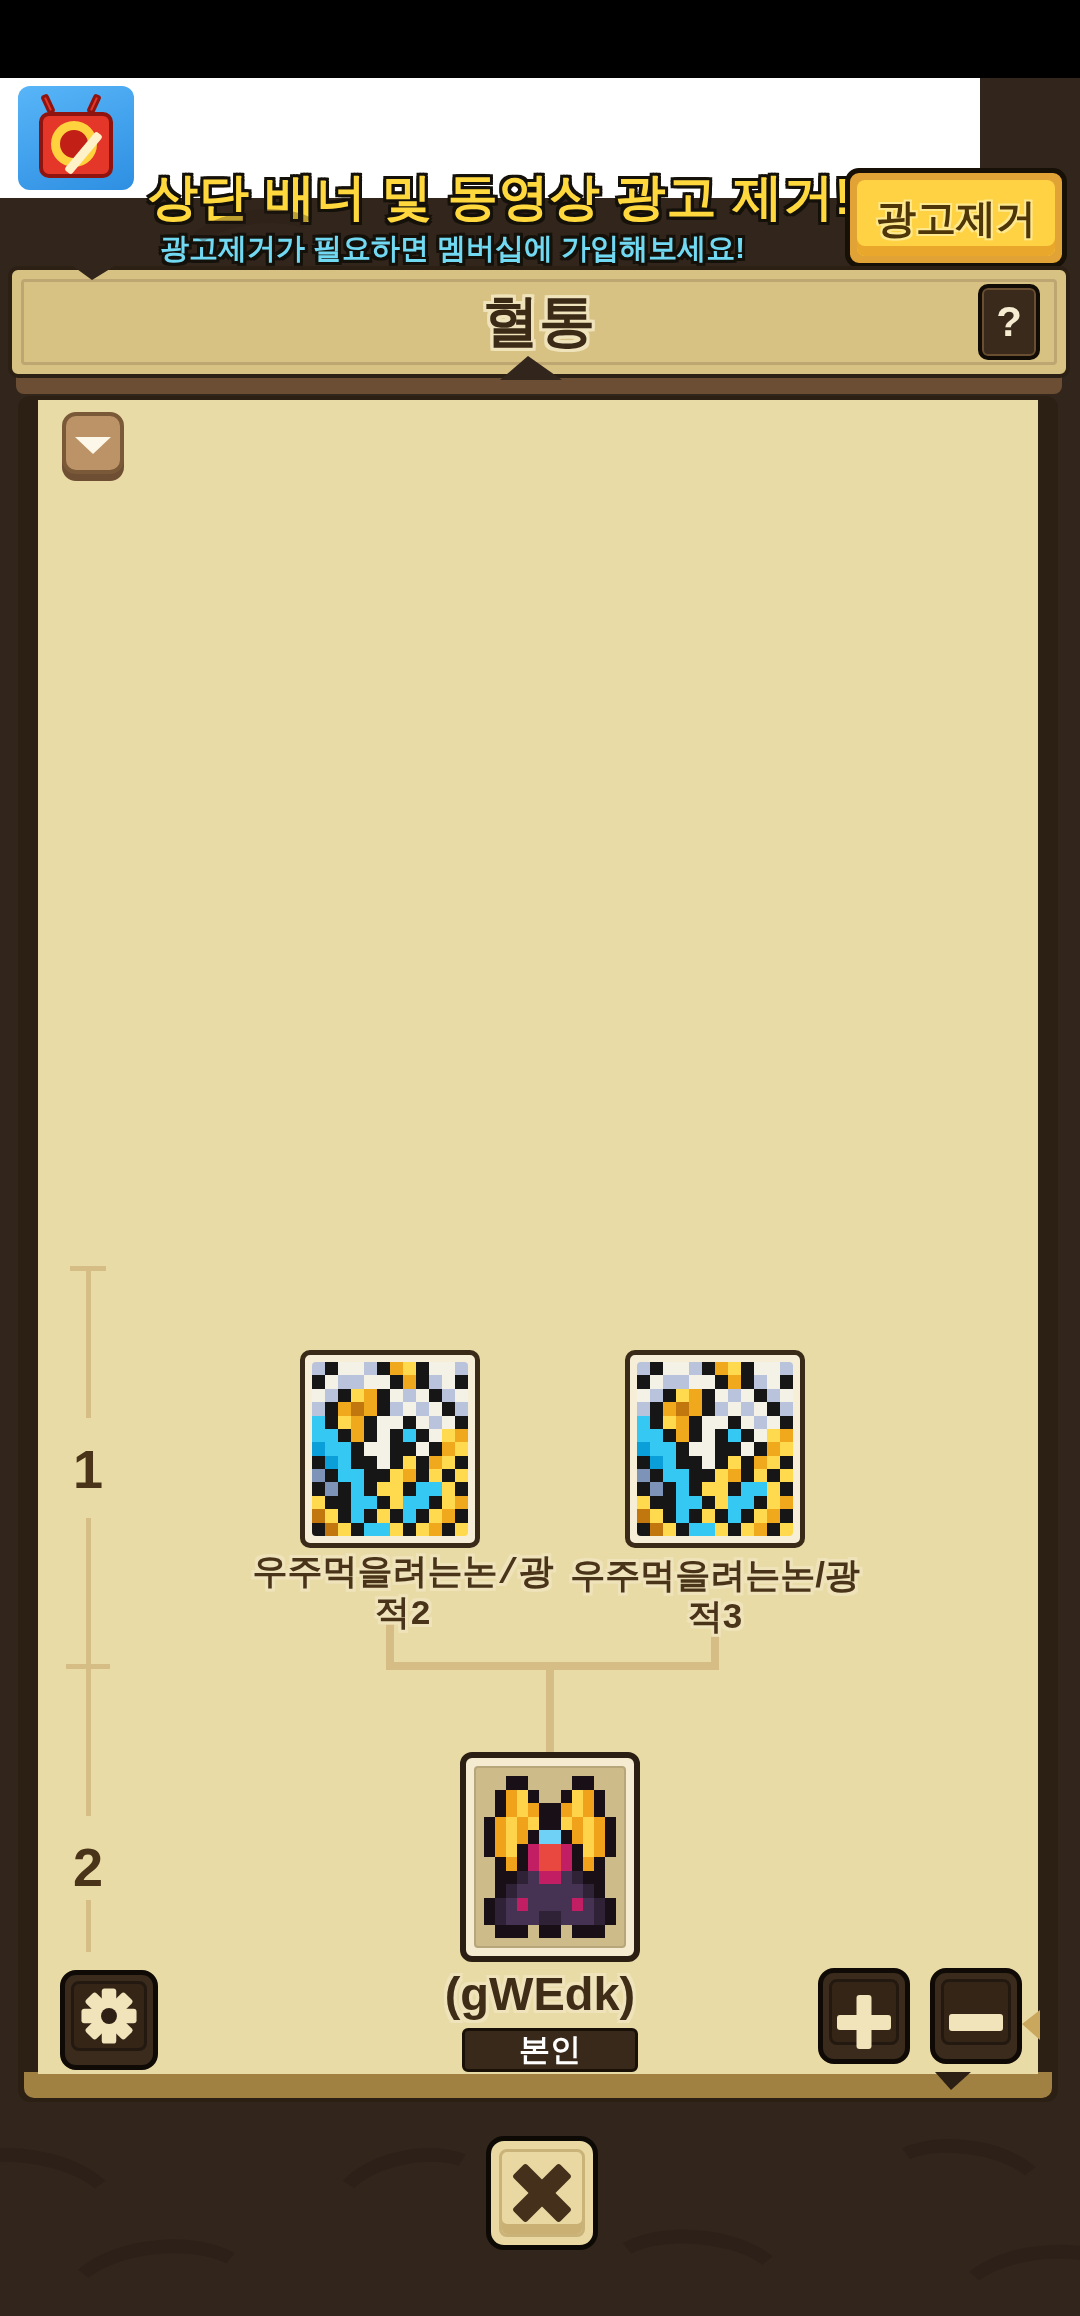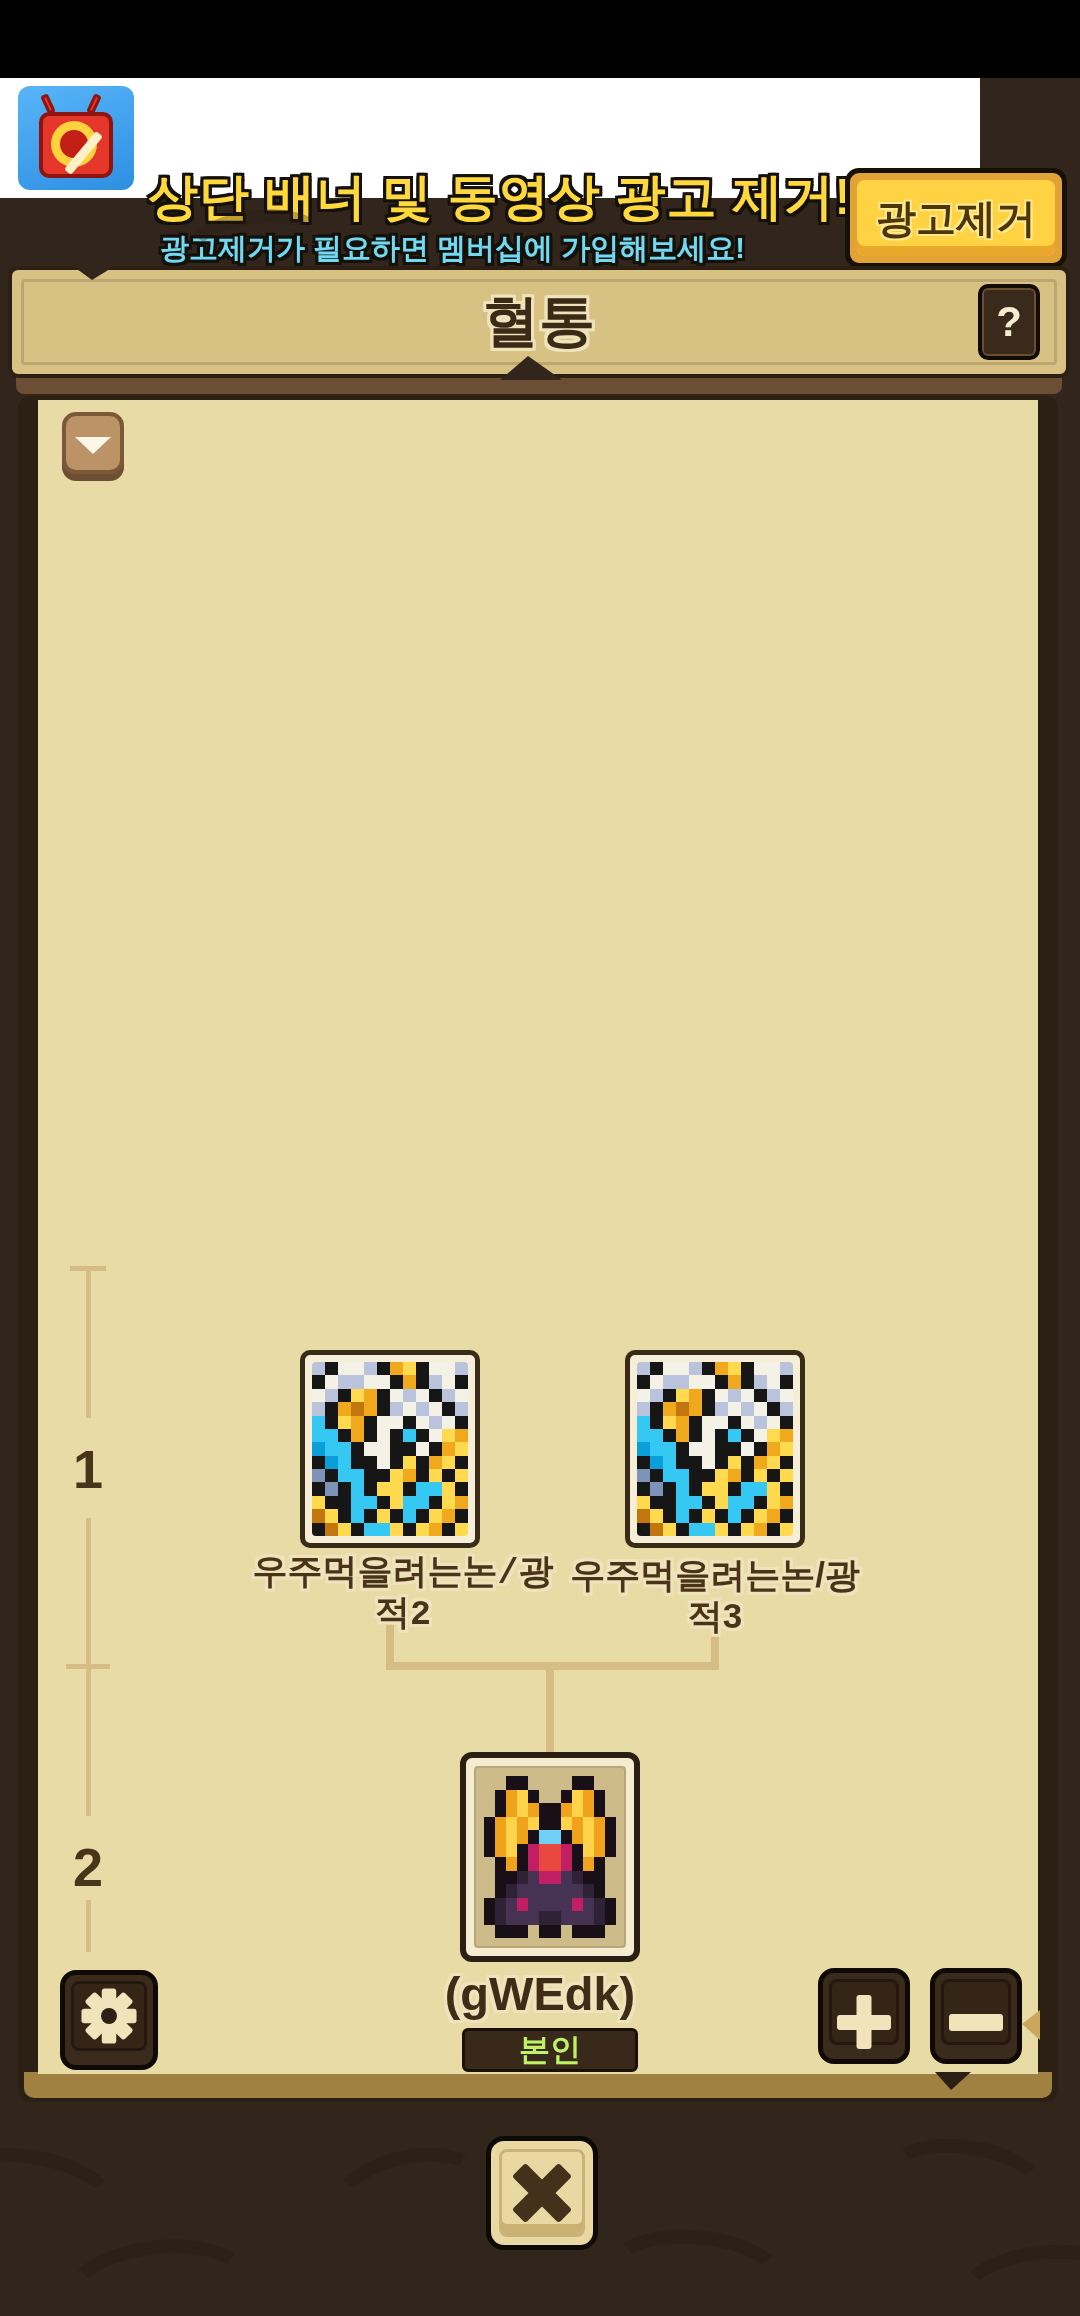--- a/index.html
+++ b/index.html
@@ -76,21 +76,21 @@
   .card-label{font-size:35px;font-weight:bold;color:#4a3419;text-align:center;line-height:41px;}
 
   .connector{background:#d5bd85;}
 
   .self-card{background:#f4ebd1;border:6px solid #2b1e12;border-radius:12px;cursor:pointer;}
   .self-card-img{position:absolute;left:8px;top:8px;right:8px;bottom:8px;background:#cdbc8a;
     border:2px solid #b7a67a;border-radius:4px;padding:8px;}
   .self-name{font-size:47px;font-weight:bold;color:#3f2d17;text-align:center;}
   .self-badge{background:#39291a;border:3px solid #191108;border-radius:6px;
     display:flex;align-items:center;justify-content:center;
-    color:#bef264;font-size:31px;font-weight:bold;}
+    color:#ffffff;font-size:31px;font-weight:bold;}
 
   
   .tool-btn{background:#3a2b1c;border:5px solid #0f0a06;border-radius:16px;cursor:pointer;}
   .tool-inner{position:absolute;left:6px;top:6px;right:6px;bottom:14px;background:#342517;
     border:3px solid #241910;border-radius:8px;display:flex;align-items:center;justify-content:center;}
   .bar{position:absolute;background:#f2e4ba;border-radius:3px;}
 
   
   .close-btn{left:486px;top:2136px;width:112px;height:114px;background:#e9d8a2;
     border:5px solid #0d0a06;border-radius:18px;cursor:pointer;}

